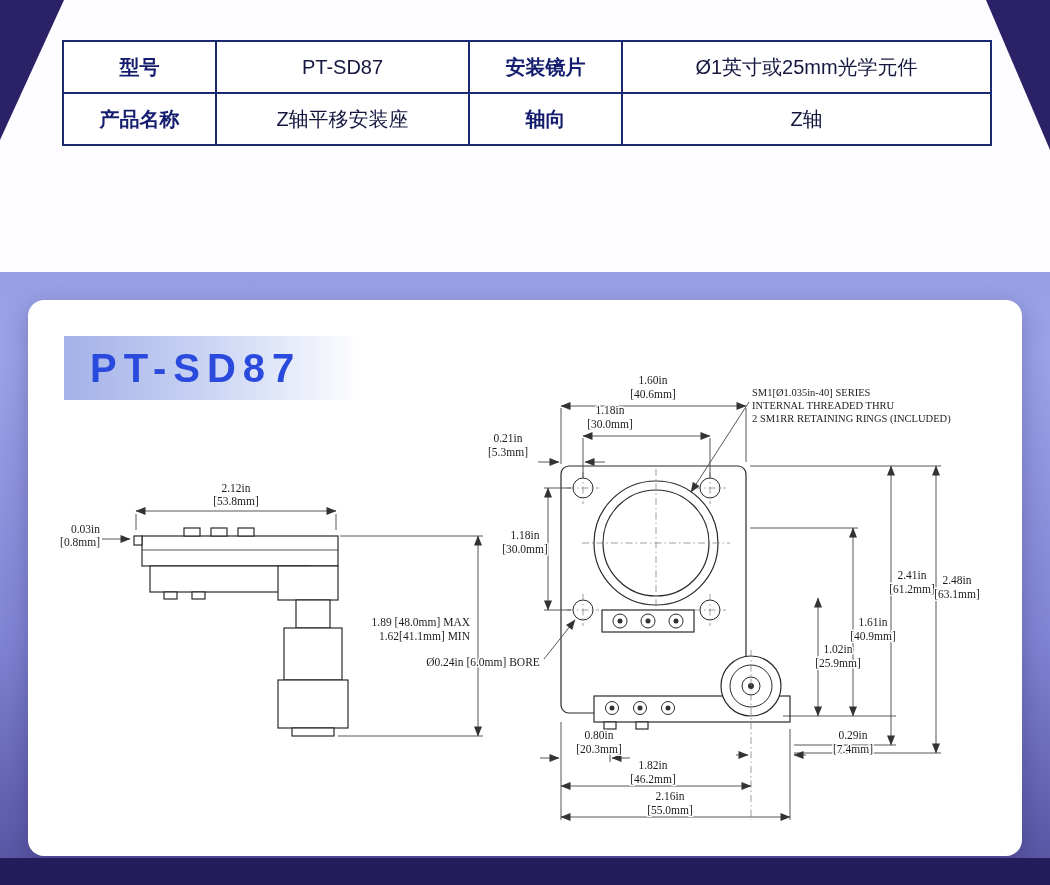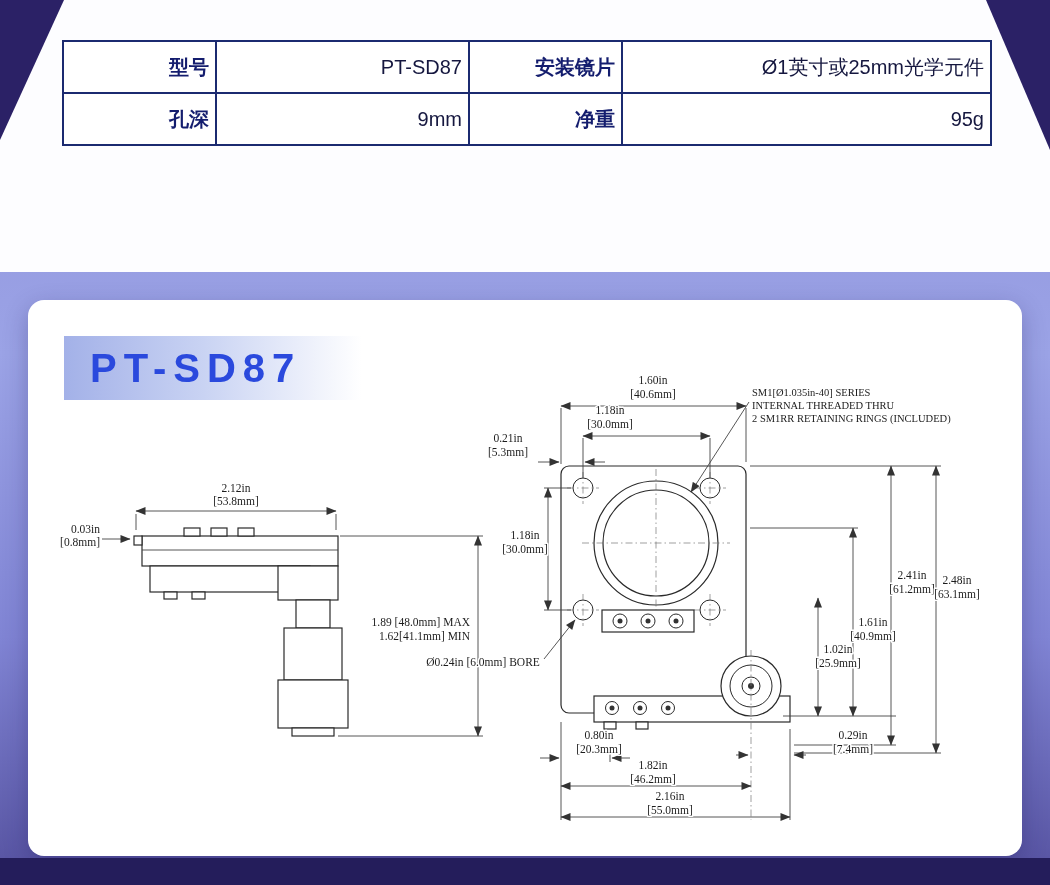--- a/index.html
+++ b/index.html
@@ -12,21 +12,21 @@
   .top-white{position:absolute;left:0;top:0;width:100%;height:272px;background:#fdfdff;}
   .corner{position:absolute;top:0;background:#2b2166;}
   .corner-left{left:0;width:64px;height:140px;clip-path:polygon(0 0,100% 0,0 100%);}
   .corner-right{right:0;width:64px;height:150px;clip-path:polygon(0 0,100% 0,100% 100%);}
 
   table.spec{
     position:absolute;left:62px;top:40px;width:928px;
     border-collapse:collapse;table-layout:fixed;background:#fff;
   }
   table.spec td{
-    border:2px solid #1b2a70;height:50px;text-align:right;vertical-align:middle;
+    border:2px solid #1b2a70;height:50px;text-align:center;vertical-align:middle;
     font-size:20px;padding:0 6px;overflow:hidden;white-space:nowrap;margin-top:8px;
   }
   td.lbl{font-weight:bold;color:#141d6e;}
   td.val{color:#15173f;}
   col.c1{width:153px;}col.c2{width:253px;}col.c3{width:153px;}col.c4{width:369px;}
 
   
   .panel{
     position:absolute;left:28px;top:300px;width:994px;height:556px;
     background:#ffffff;border-radius:16px;
@@ -75,24 +75,24 @@
           <col class="c4">
         </colgroup>
       <tbody>
         <tr>
           <td class="lbl">型号</td>
           <td class="val">PT-SD87</td>
           <td class="lbl">安装镜片</td>
           <td class="val">Ø1英寸或25mm光学元件</td>
         </tr>
         <tr>
-          <td class="lbl">孔深</td>
-          <td class="val">9mm</td>
-          <td class="lbl">净重</td>
-          <td class="val">95g</td>
+          <td class="lbl">产品名称</td>
+          <td class="val">Z轴平移安装座</td>
+          <td class="lbl">轴向</td>
+          <td class="val">Z轴</td>
         </tr>
       </tbody>
     </table>
   </div>
 
   <div class="panel">
     <div class="title-badge">
       <span class="title-text">PT-SD87</span>
     </div>
 

